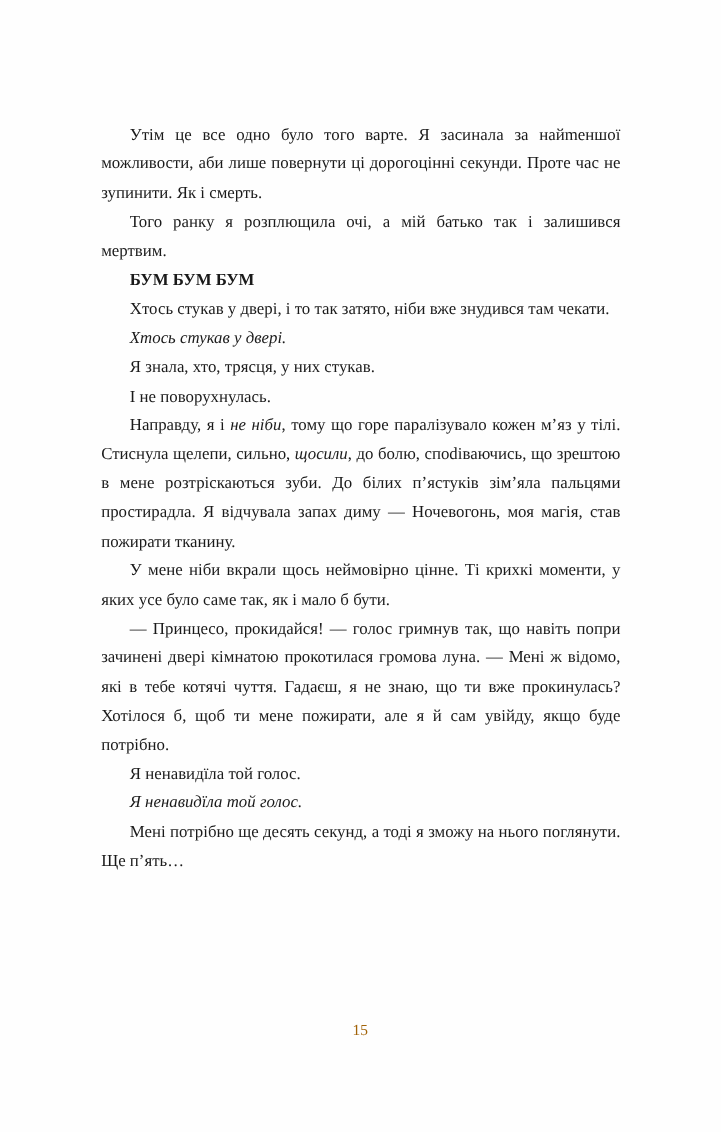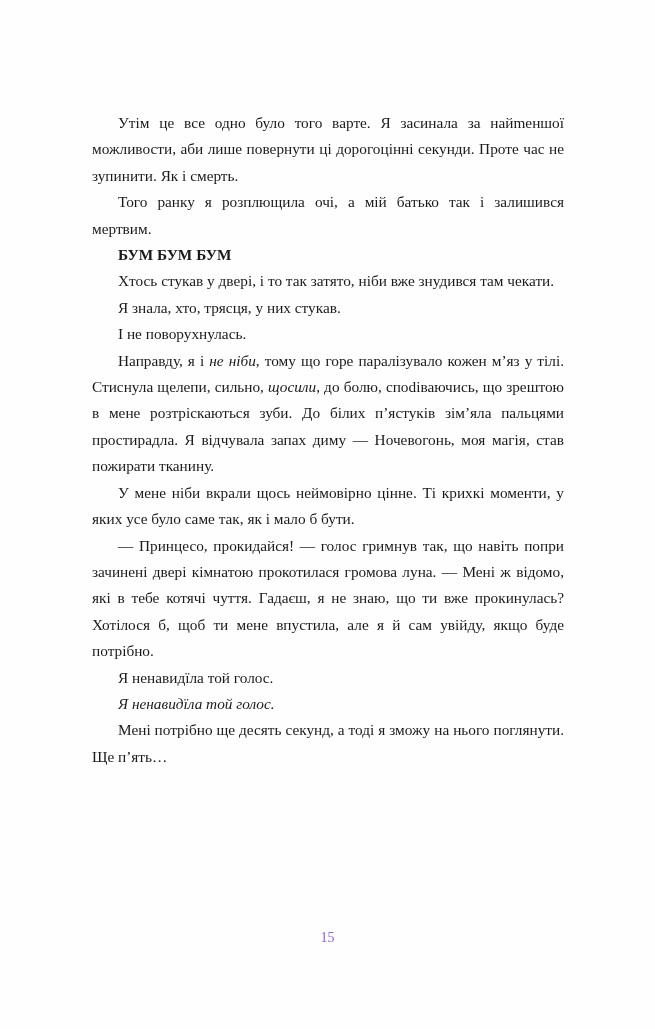--- a/index.html
+++ b/index.html
@@ -49,35 +49,36 @@
     font-style: italic;
   }
   .page-number {
     position: absolute;
     left: 0;
     top: 930px;
     width: 655px;
     text-align: center;
     font-size: 14px;
     font-family: "Liberation Serif", serif;
-    color: #8b5cf6;
+    color: #a16207;
   }
 </style>
 </head>
 <body>
 
 <div class="page">
   <div class="text-column" id="text-column">
       <p class="para">Утім це все одно було того варте. Я засинала за най­mен­шої можливости, аби лише повернути ці дорогоцінні секунди. Проте час не зупинити. Як і смерть.</p>
       <p class="para">Того ранку я розплющила очі, а мій батько так і зали­шив­ся мертвим.</p>
       <p class="para bold-italic">БУМ БУМ БУМ</p>
       <p class="para">Хтось стукав у двері, і то так затято, ніби вже знудив­ся там чекати.</p>
+      <p class="para italic">Хтось стукав у двері.</p>
       <p class="para">Я знала, хто, трясця, у них стукав.</p>
       <p class="para">І не поворухнулась.</p>
       <p class="para">Направду, я і <em>не ніби</em>, тому що горе паралізувало кожен м’яз у тілі. Стиснула щелепи, сильно, <em>щосили</em>, до болю, спо­dіваючись, що зрештою в мене розтріскаються зуби. До бі­лих п’ястуків зім’яла пальцями простирадла. Я відчувала за­пах диму — Ночевогонь, моя магія, став пожирати тканину.</p>
       <p class="para">У мене ніби вкрали щось неймовірно цінне. Ті крихкі моменти, у яких усе було саме так, як і мало б бути.</p>
-      <p class="para">— Принцесо, прокидайся! — голос гримнув так, що навіть попри зачинені двері кімнатою прокотилася гро­мова луна. — Мені ж відомо, які в тебе котячі чуття. Га­даєш, я не знаю, що ти вже прокинулась? Хотілося б, щоб ти мене впустила, але я й сам увійду, якщо буде потрібно.</p>
+      <p class="para">— Принцесо, прокидайся! — голос гримнув так, що навіть попри зачинені двері кімнатою прокотилася гро­мова луна. — Мені ж відомо, які в тебе котячі чуття. Га­даєш, я не знаю, що ти вже прокинулась? Хотілося б, щоб ти мене пожирати, але я й сам увійду, якщо буде потрібно.</p>
       <p class="para">Я ненавидїла той голос.</p>
       <p class="para italic">Я ненавидїла той голос.</p>
       <p class="para">Мені потрібно ще десять секунд, а тоді я зможу на ньо­го поглянути. Ще п’ять…</p>
     </div>
   <div class="page-number">15</div>
 </div>
 
 </body></html>

